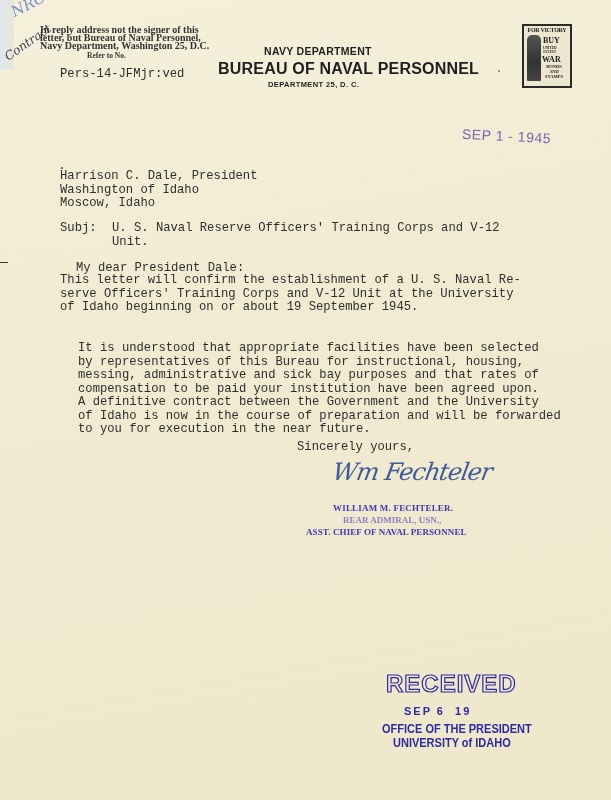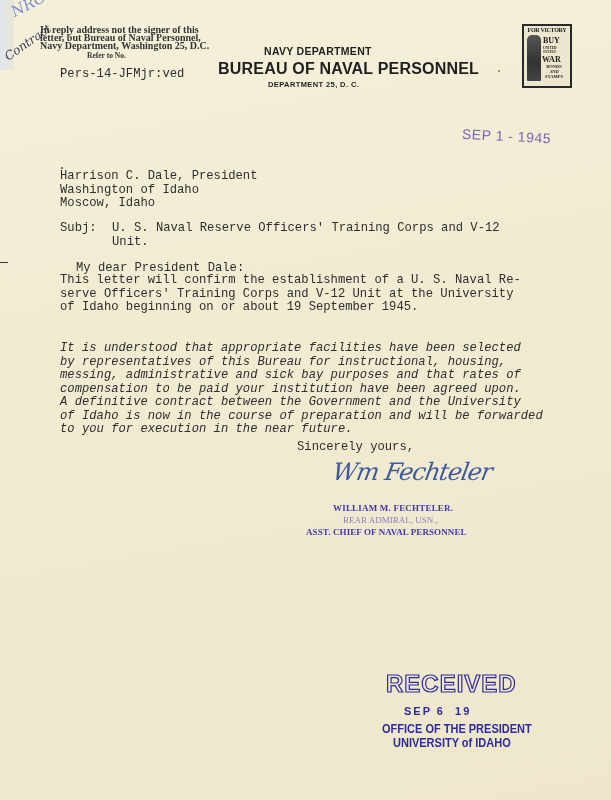--- a/index.html
+++ b/index.html
@@ -45,27 +45,27 @@
     .stamp-war { position:absolute; left:18px; top:29px; font-size: 8px; font-weight:bold; }
     .stamp-bonds { position:absolute; left:17px; top:38px; font-size: 4.5px; font-weight:bold; line-height:5px; text-align:center; width:26px;}
     .date-stamp { left: 462px; top: 128px; font-family: "Liberation Sans", sans-serif; font-size: 14px;
       color: #7566b5; transform: rotate(3deg); letter-spacing: 0.5px;}
     .typed { font-size: 12.2px; line-height: 13.5px; color: #2e2e2e; }
     .addr { left: 60px; top: 170px; }
     .subj-label { left: 60px; top: 222px; }
     .subj-text { left: 112px; top: 222px; }
     .salutation { left: 56px; top: 262px; margin-left: 20px; }
     .para1 { left: 60px; top: 274px; }
-    .para2 { left: 60px; top: 342px; font-style: italic; }
+    .para2 { left: 78px; top: 342px; }
     .closing { left: 297px; top: 441px; }
     .signature { left: 333px; top: 458px; font-family: "DejaVu Serif", serif; font-style: italic;
       font-size: 24px; color: #3f5a9a; letter-spacing: -1px; transform: skewX(-10deg);}
     .sig-block { font-family: "Liberation Serif", serif; color: #4436b0; font-weight: bold; }
     .sig1 { left: 333px; top: 503px; font-size: 9px; letter-spacing: 0.2px;}
-    .sig2 { left: 343px; top: 515px; font-size: 9px; color:#8a80c2; font-weight: normal; }
+    .sig2 { left: 343px; top: 515px; font-size: 9px; color:#8a80c2; font-weight: bold; }
     .sig3 { left: 306px; top: 527px; font-size: 9px; letter-spacing: 0.1px;}
     .recv { font-family: "Liberation Sans", sans-serif; color: #2e2aa0; font-weight: bold; text-align:center; }
     .recv1 { left: 386px; top: 670px; font-size: 24px; letter-spacing: 1px; color: transparent;
       -webkit-text-stroke: 1.2px #2e2aa0; }
     .recv2 { left: 404px; top: 705px; font-size: 11px; letter-spacing: 2px; }
     .recv3 { left: 382px; top: 723px; font-size: 11px; transform: scaleY(1.1); }
     .recv4 { left: 393px; top: 737px; font-size: 11px; transform: scaleY(1.1); }
     .margin-mark { position:absolute; left: 0px; top: 262px; width: 8px; height: 1px; background:#333; }
     .dot { position:absolute; width:2px; height:2px; border-radius:50%; background:#444; }
   </style>

